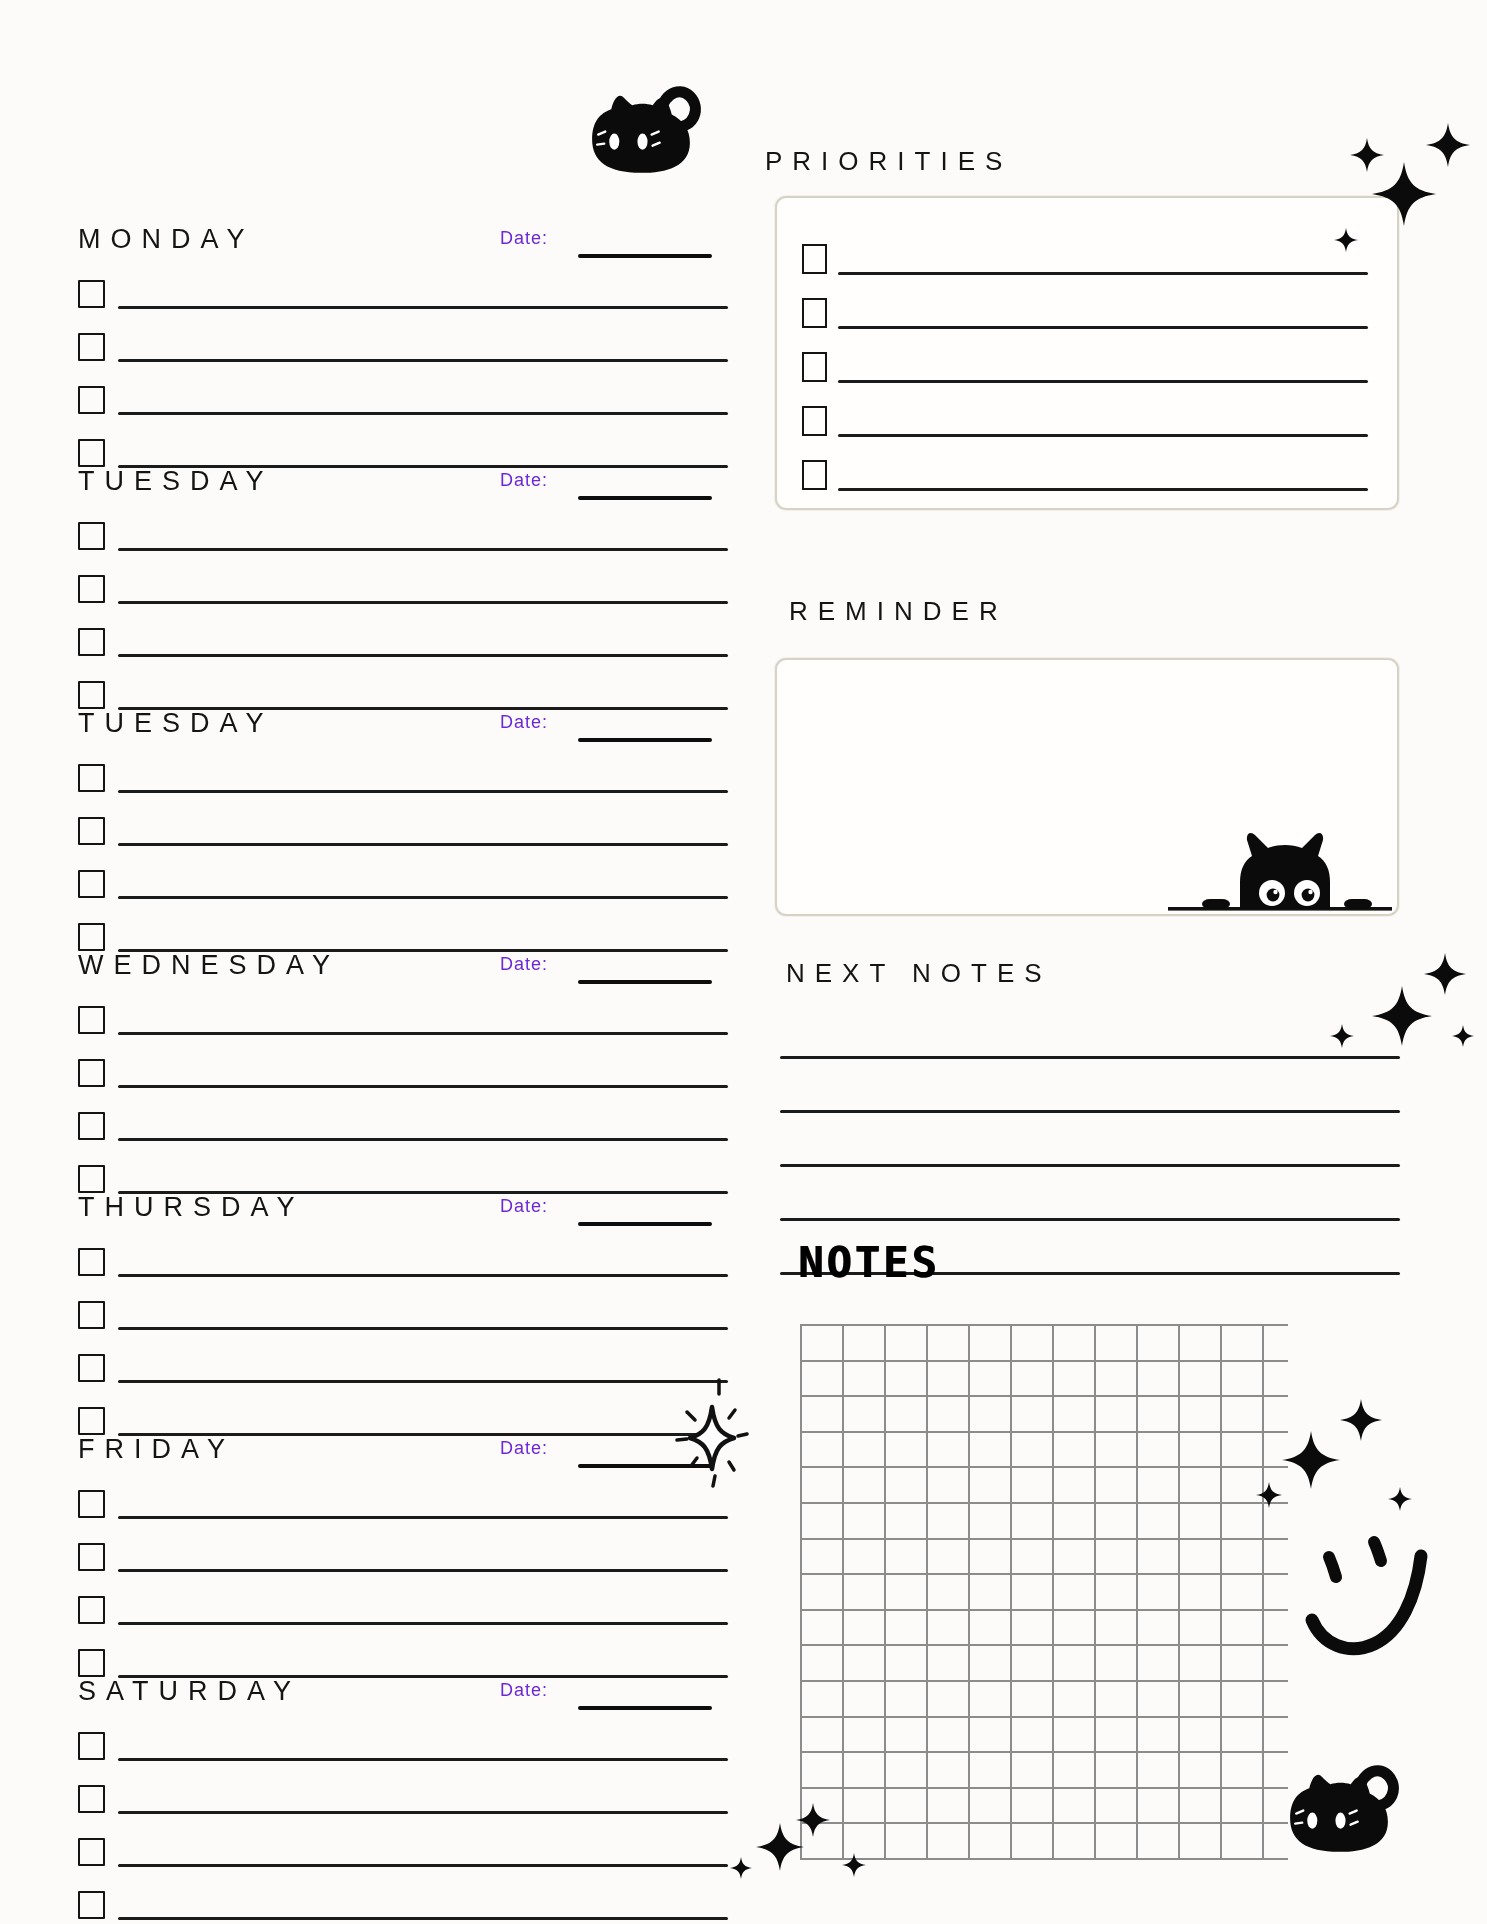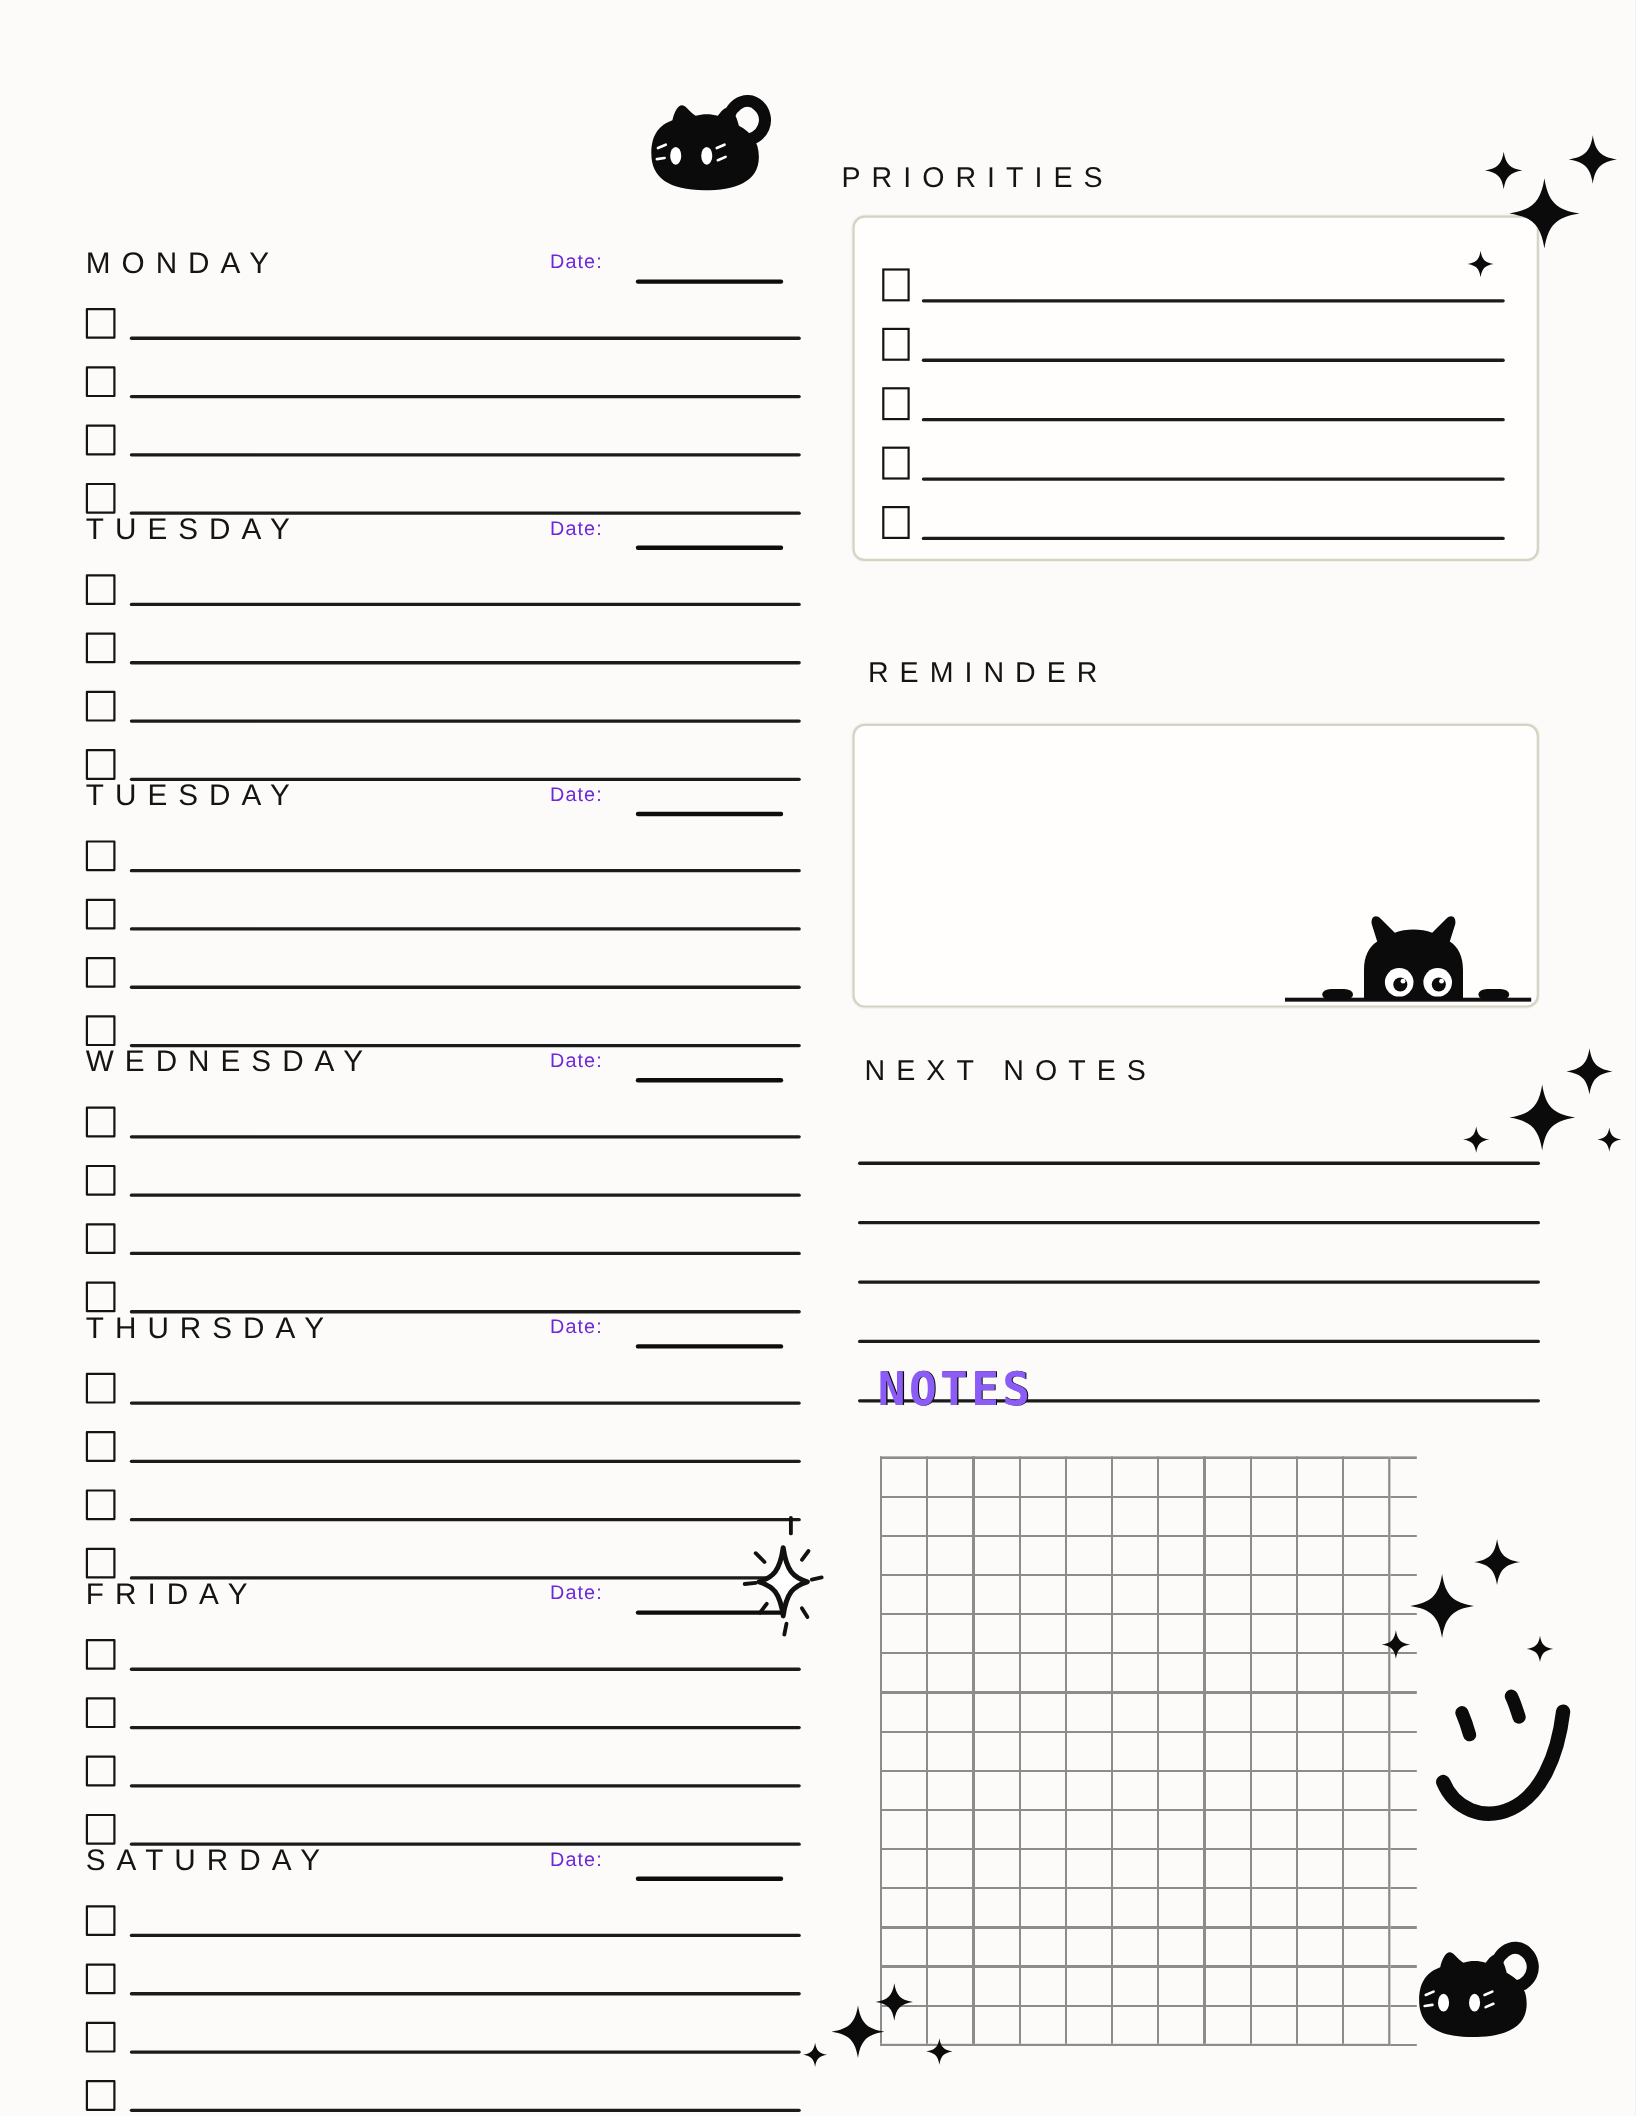--- a/index.html
+++ b/index.html
@@ -43,21 +43,21 @@
     position:absolute;left:25px;top:0;width:21px;height:26px;
     border:2.6px solid #141414;background:transparent;
   }
   .prow .ptl{position:absolute;left:61px;top:28px;width:530px;height:2.6px;background:#1b1b1b;border-radius:2px;}
   .rbox{left:775px;top:658px;width:620px;height:254px;}
   
   .nline{left:780px;width:620px;height:2.6px;background:#1b1b1b;border-radius:2px;}
   
   .notes-label{
     left:798px;top:1238px;font-family:"DejaVu Sans Mono","Liberation Mono",monospace;
-    font-weight:900;font-size:42px;letter-spacing:3px;color:#8b5cf6;
+    font-weight:900;font-size:42px;letter-spacing:3px;color:#000000;
     text-shadow:1px 0 0 #0a0a0a;
     text-align:center;
   }
   .grid-main{
     left:800px;top:1324px;width:462px;height:534px;
     background-image:
       repeating-linear-gradient(to right,#8c8c8c 0 2px,transparent 2px 42px),
       repeating-linear-gradient(to bottom,#8c8c8c 0 2px,transparent 2px 35.6px);
     border-right:2px solid #8c8c8c;border-bottom:2px solid #8c8c8c;
   }

